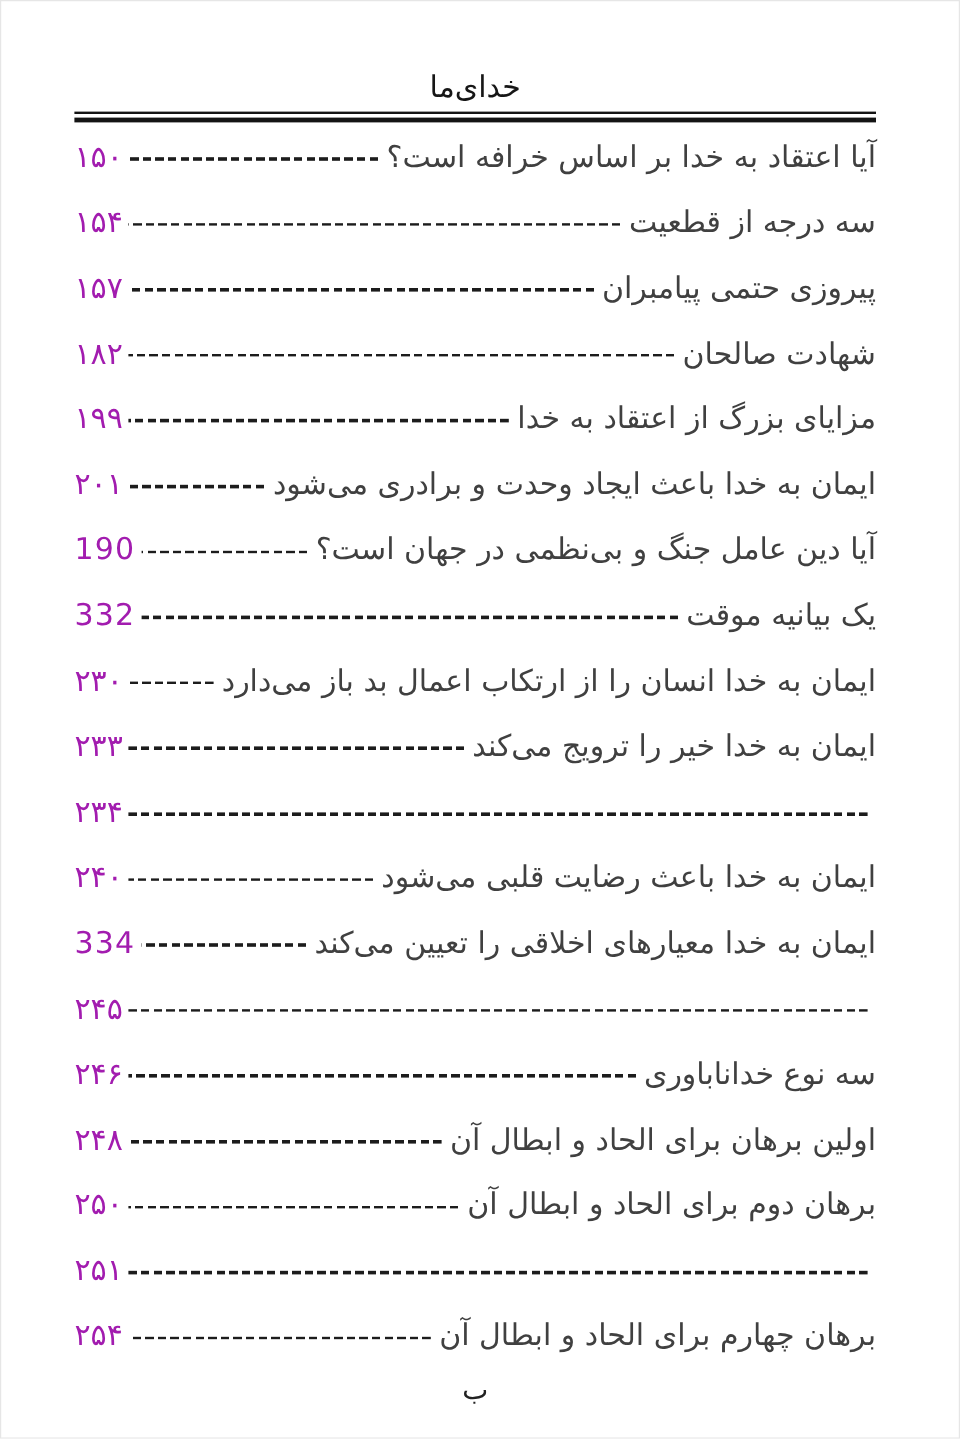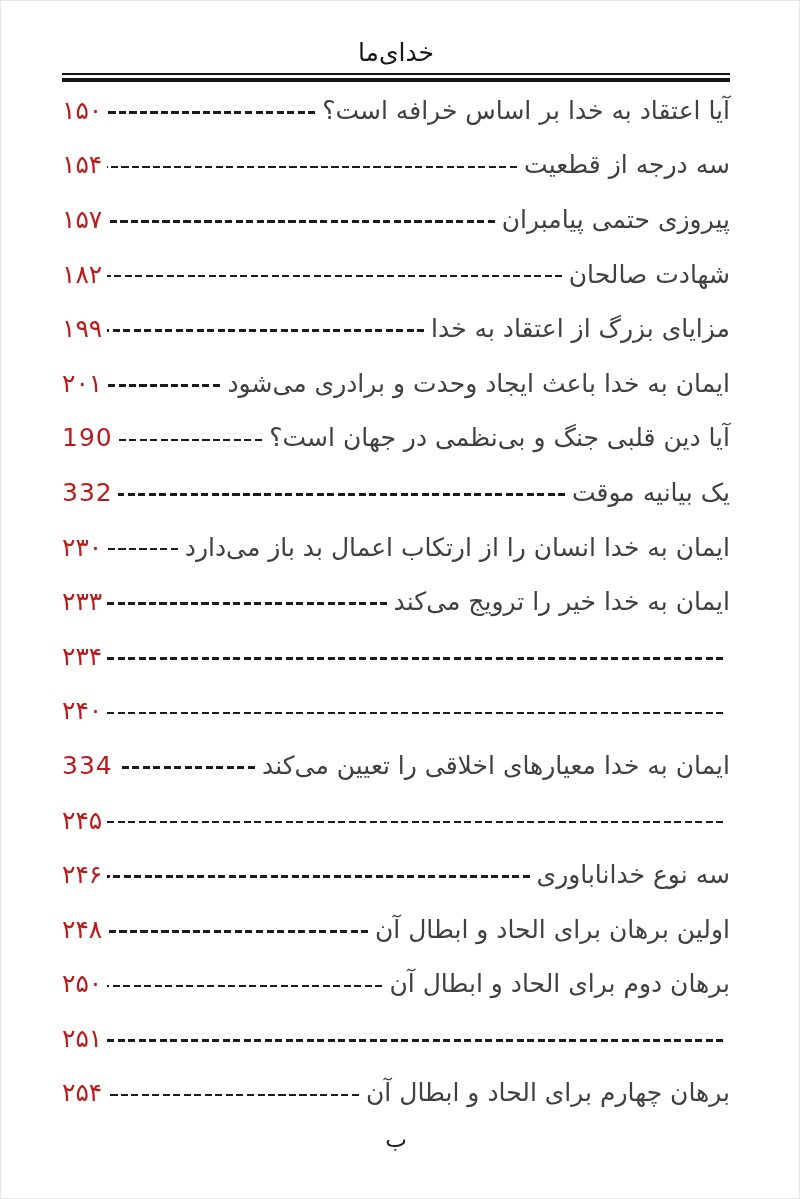--- a/index.html
+++ b/index.html
@@ -17,21 +17,21 @@
   .page {
     box-sizing: border-box;
     width: 800px;
     height: 1199px;
     padding: 0 70px 0 62px; 
     box-shadow: inset 0 0 0 1px #e6e6e6;
     display: flex;
     flex-direction: column;
   }
   .header-title {
-    margin-top: 38px;
+    margin-top: 58px;
     text-align: center;
     font-size: 25px;
     line-height: 1.2;
     color: #161616;
   }
   .double-rule {
     margin-top: 5px;
     height: 3px;
     border-top: 2.5px solid #141414;
     border-bottom: 4.5px solid #141414;
@@ -53,21 +53,21 @@
   .leader {
     flex: 1 1 auto;
     height: 2.6px;
     margin: 4px 7px 0 5px;
     background: repeating-linear-gradient(to left, #1c1c1c 0 7px, transparent 7px 10.5px);
   }
   .toc-page {
     font-size: 25px;
     white-space: nowrap;
     letter-spacing: 1px;
-    color: #b91c1c;
+    color: #a21caf;
   }
   .footer {
     margin-top: 6px;
     text-align: center;
     font-size: 23px;
     color: #222222;
   }
 </style>
 </head>
 <body>
@@ -110,21 +110,21 @@
     <span class="toc-page">۱۹۹</span>
   </div>
 
   <div class="toc-row">
     <span class="toc-title">ایمان به خدا باعث ایجاد وحدت و برادری می‌شود</span>
     <span class="leader"></span>
     <span class="toc-page">۲۰۱</span>
   </div>
 
   <div class="toc-row">
-    <span class="toc-title">آیا دین قلبی جنگ و بی‌نظمی در جهان است؟</span>
+    <span class="toc-title">آیا دین عامل جنگ و بی‌نظمی در جهان است؟</span>
     <span class="leader"></span>
     <span class="toc-page">190</span>
   </div>
 
   <div class="toc-row">
     <span class="toc-title">یک بیانیه موقت</span>
     <span class="leader"></span>
     <span class="toc-page">332</span>
   </div>
 
@@ -139,20 +139,21 @@
     <span class="leader"></span>
     <span class="toc-page">۲۳۳</span>
   </div>
 
   <div class="toc-row">
     <span class="leader"></span>
     <span class="toc-page">۲۳۴</span>
   </div>
 
   <div class="toc-row">
+    <span class="toc-title">ایمان به خدا باعث رضایت قلبی می‌شود</span>
     <span class="leader"></span>
     <span class="toc-page">۲۴۰</span>
   </div>
 
   <div class="toc-row">
     <span class="toc-title">ایمان به خدا معیارهای اخلاقی را تعیین می‌کند</span>
     <span class="leader"></span>
     <span class="toc-page">334</span>
   </div>
 

